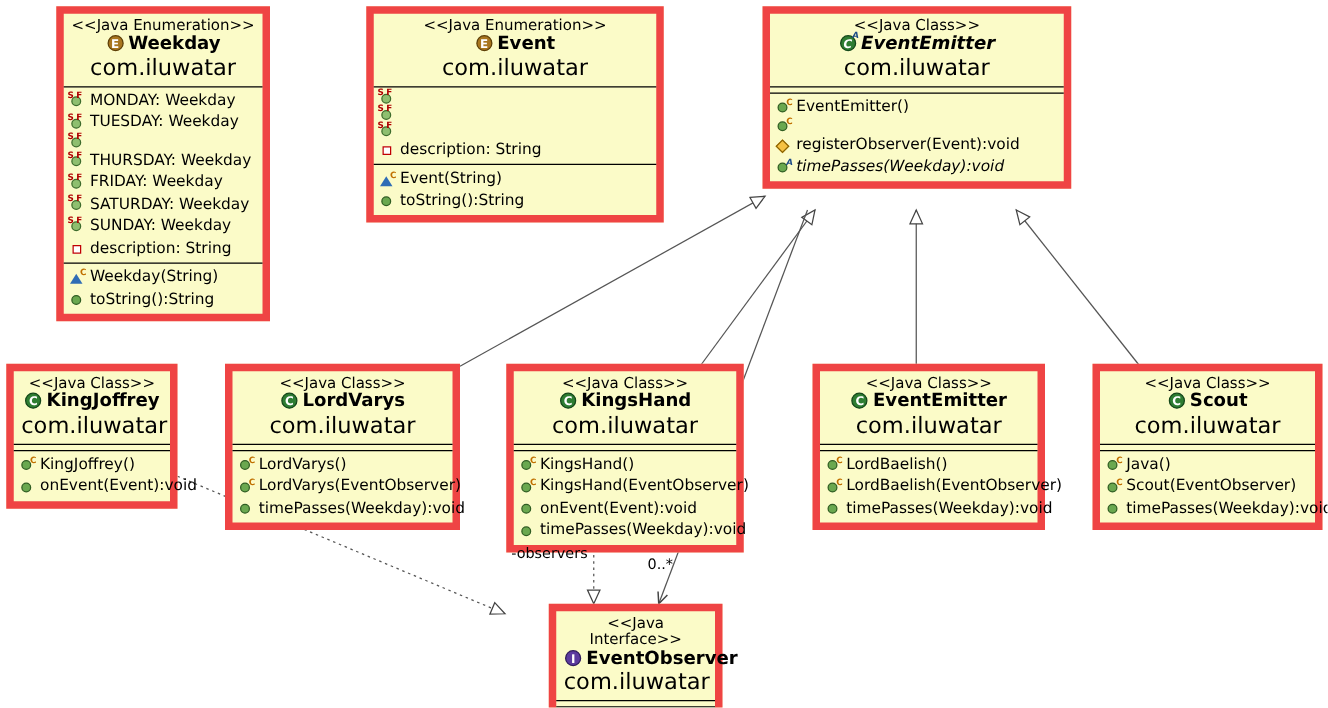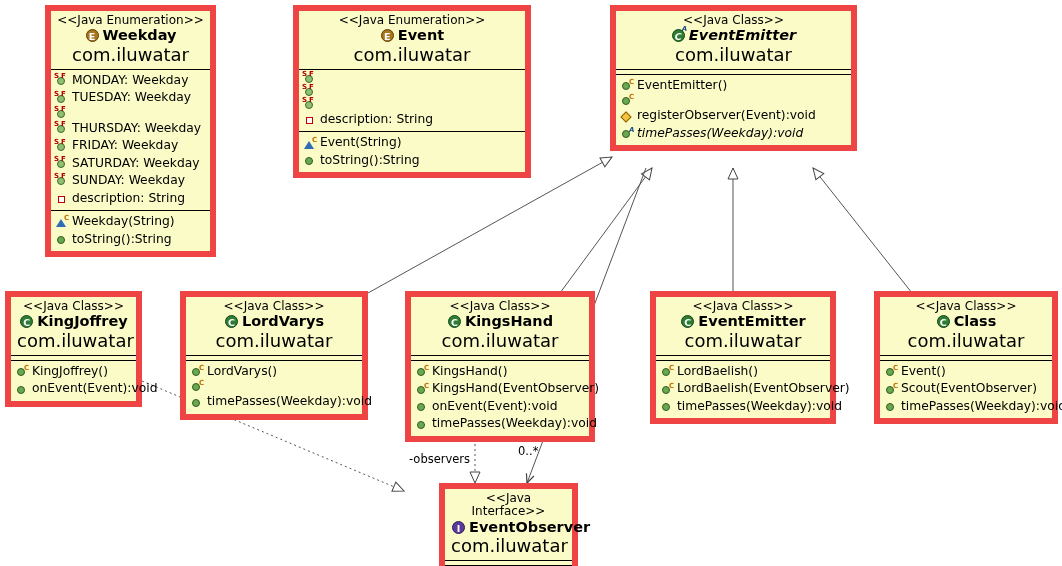--- a/index.html
+++ b/index.html
@@ -339,20 +339,21 @@
             <span class="dot green"></span>
             <span class="sup c">C</span>
           </span>
           <span>LordVarys()</span>
         </div>
       <div class="mrow">
           <span class="ic">
             <span class="dot green"></span>
             <span class="sup c">C</span>
           </span>
+          <span>LordVarys(EventObserver)</span>
         </div>
       <div class="mrow">
           <span class="ic">
             <span class="dot green"></span>
           </span>
           <span>timePasses(Weekday):void</span>
         </div>
     </div>
   </div>
 
@@ -424,33 +425,33 @@
             <span class="dot green"></span>
           </span>
           <span>timePasses(Weekday):void</span>
         </div>
     </div>
   </div>
 
   <div class="umlbox" style="left:874px;top:291px;width:184px;">
     <div class="head">
       <div class="stereo">&lt;&lt;Java Class&gt;&gt;</div>
-      <div class="cname"><span class="tname"><span class="tcirc cls">C</span></span><span>Class</span></div>
-      <div class="pkg">com.iluwatar</div>
-    </div>
-    <div class="sep"></div>
-    <div class="compart empty"></div>
-    <div class="sep"></div>
-    <div class="compart">
-      <div class="mrow">
-          <span class="ic">
-            <span class="dot green"></span>
-            <span class="sup c">C</span>
-          </span>
-          <span>Event()</span>
+      <div class="cname"><span class="tname"><span class="tcirc cls">C</span></span><span>Scout</span></div>
+      <div class="pkg">com.iluwatar</div>
+    </div>
+    <div class="sep"></div>
+    <div class="compart empty"></div>
+    <div class="sep"></div>
+    <div class="compart">
+      <div class="mrow">
+          <span class="ic">
+            <span class="dot green"></span>
+            <span class="sup c">C</span>
+          </span>
+          <span>Java()</span>
         </div>
       <div class="mrow">
           <span class="ic">
             <span class="dot green"></span>
             <span class="sup c">C</span>
           </span>
           <span>Scout(EventObserver)</span>
         </div>
       <div class="mrow">
           <span class="ic">
@@ -473,16 +474,16 @@
     <div class="compart">
       <div class="mrow">
           <span class="ic">
             <span class="dot green"></span>
           </span>
           <span>onEvent(Event):void</span>
         </div>
     </div>
   </div>
 
-  <div class="edgelabel" style="left:409px;top:452px;">-observers</div>
+  <div class="edgelabel" style="left:409px;top:435px;">-observers</div>
   <div class="edgelabel" style="left:518px;top:444px;">0..*</div>
 
 </div>
 
 </body></html>

